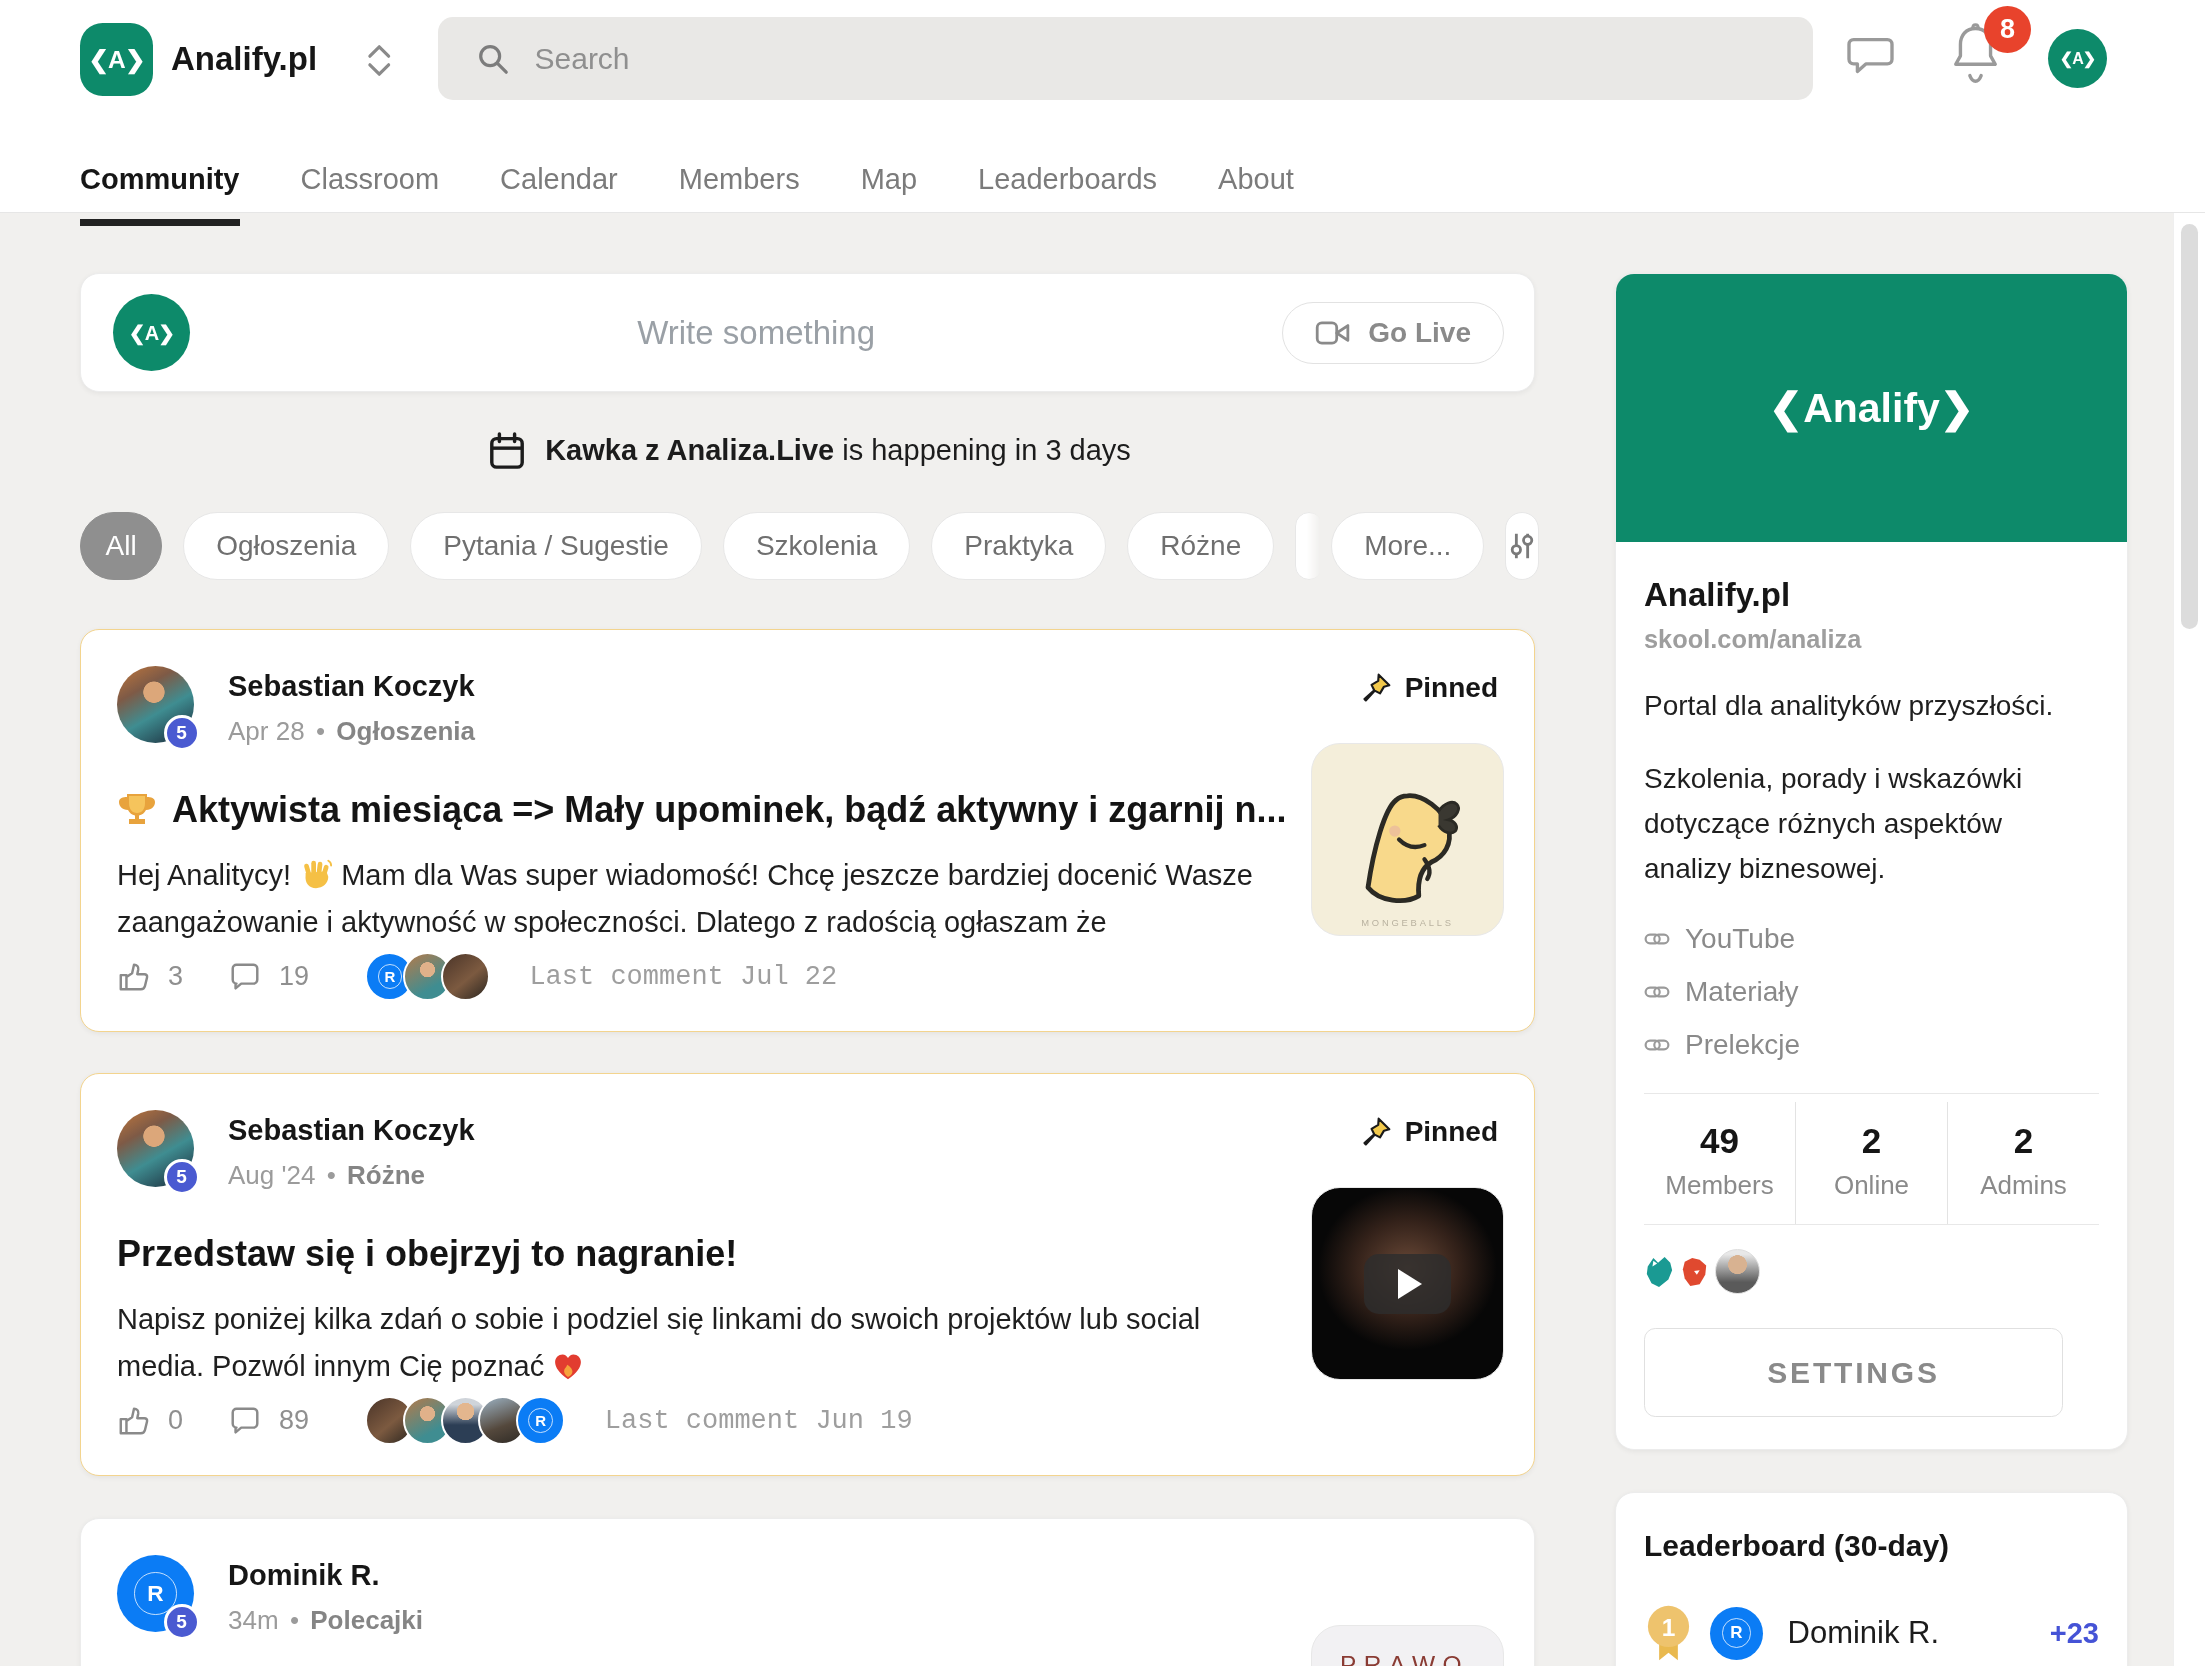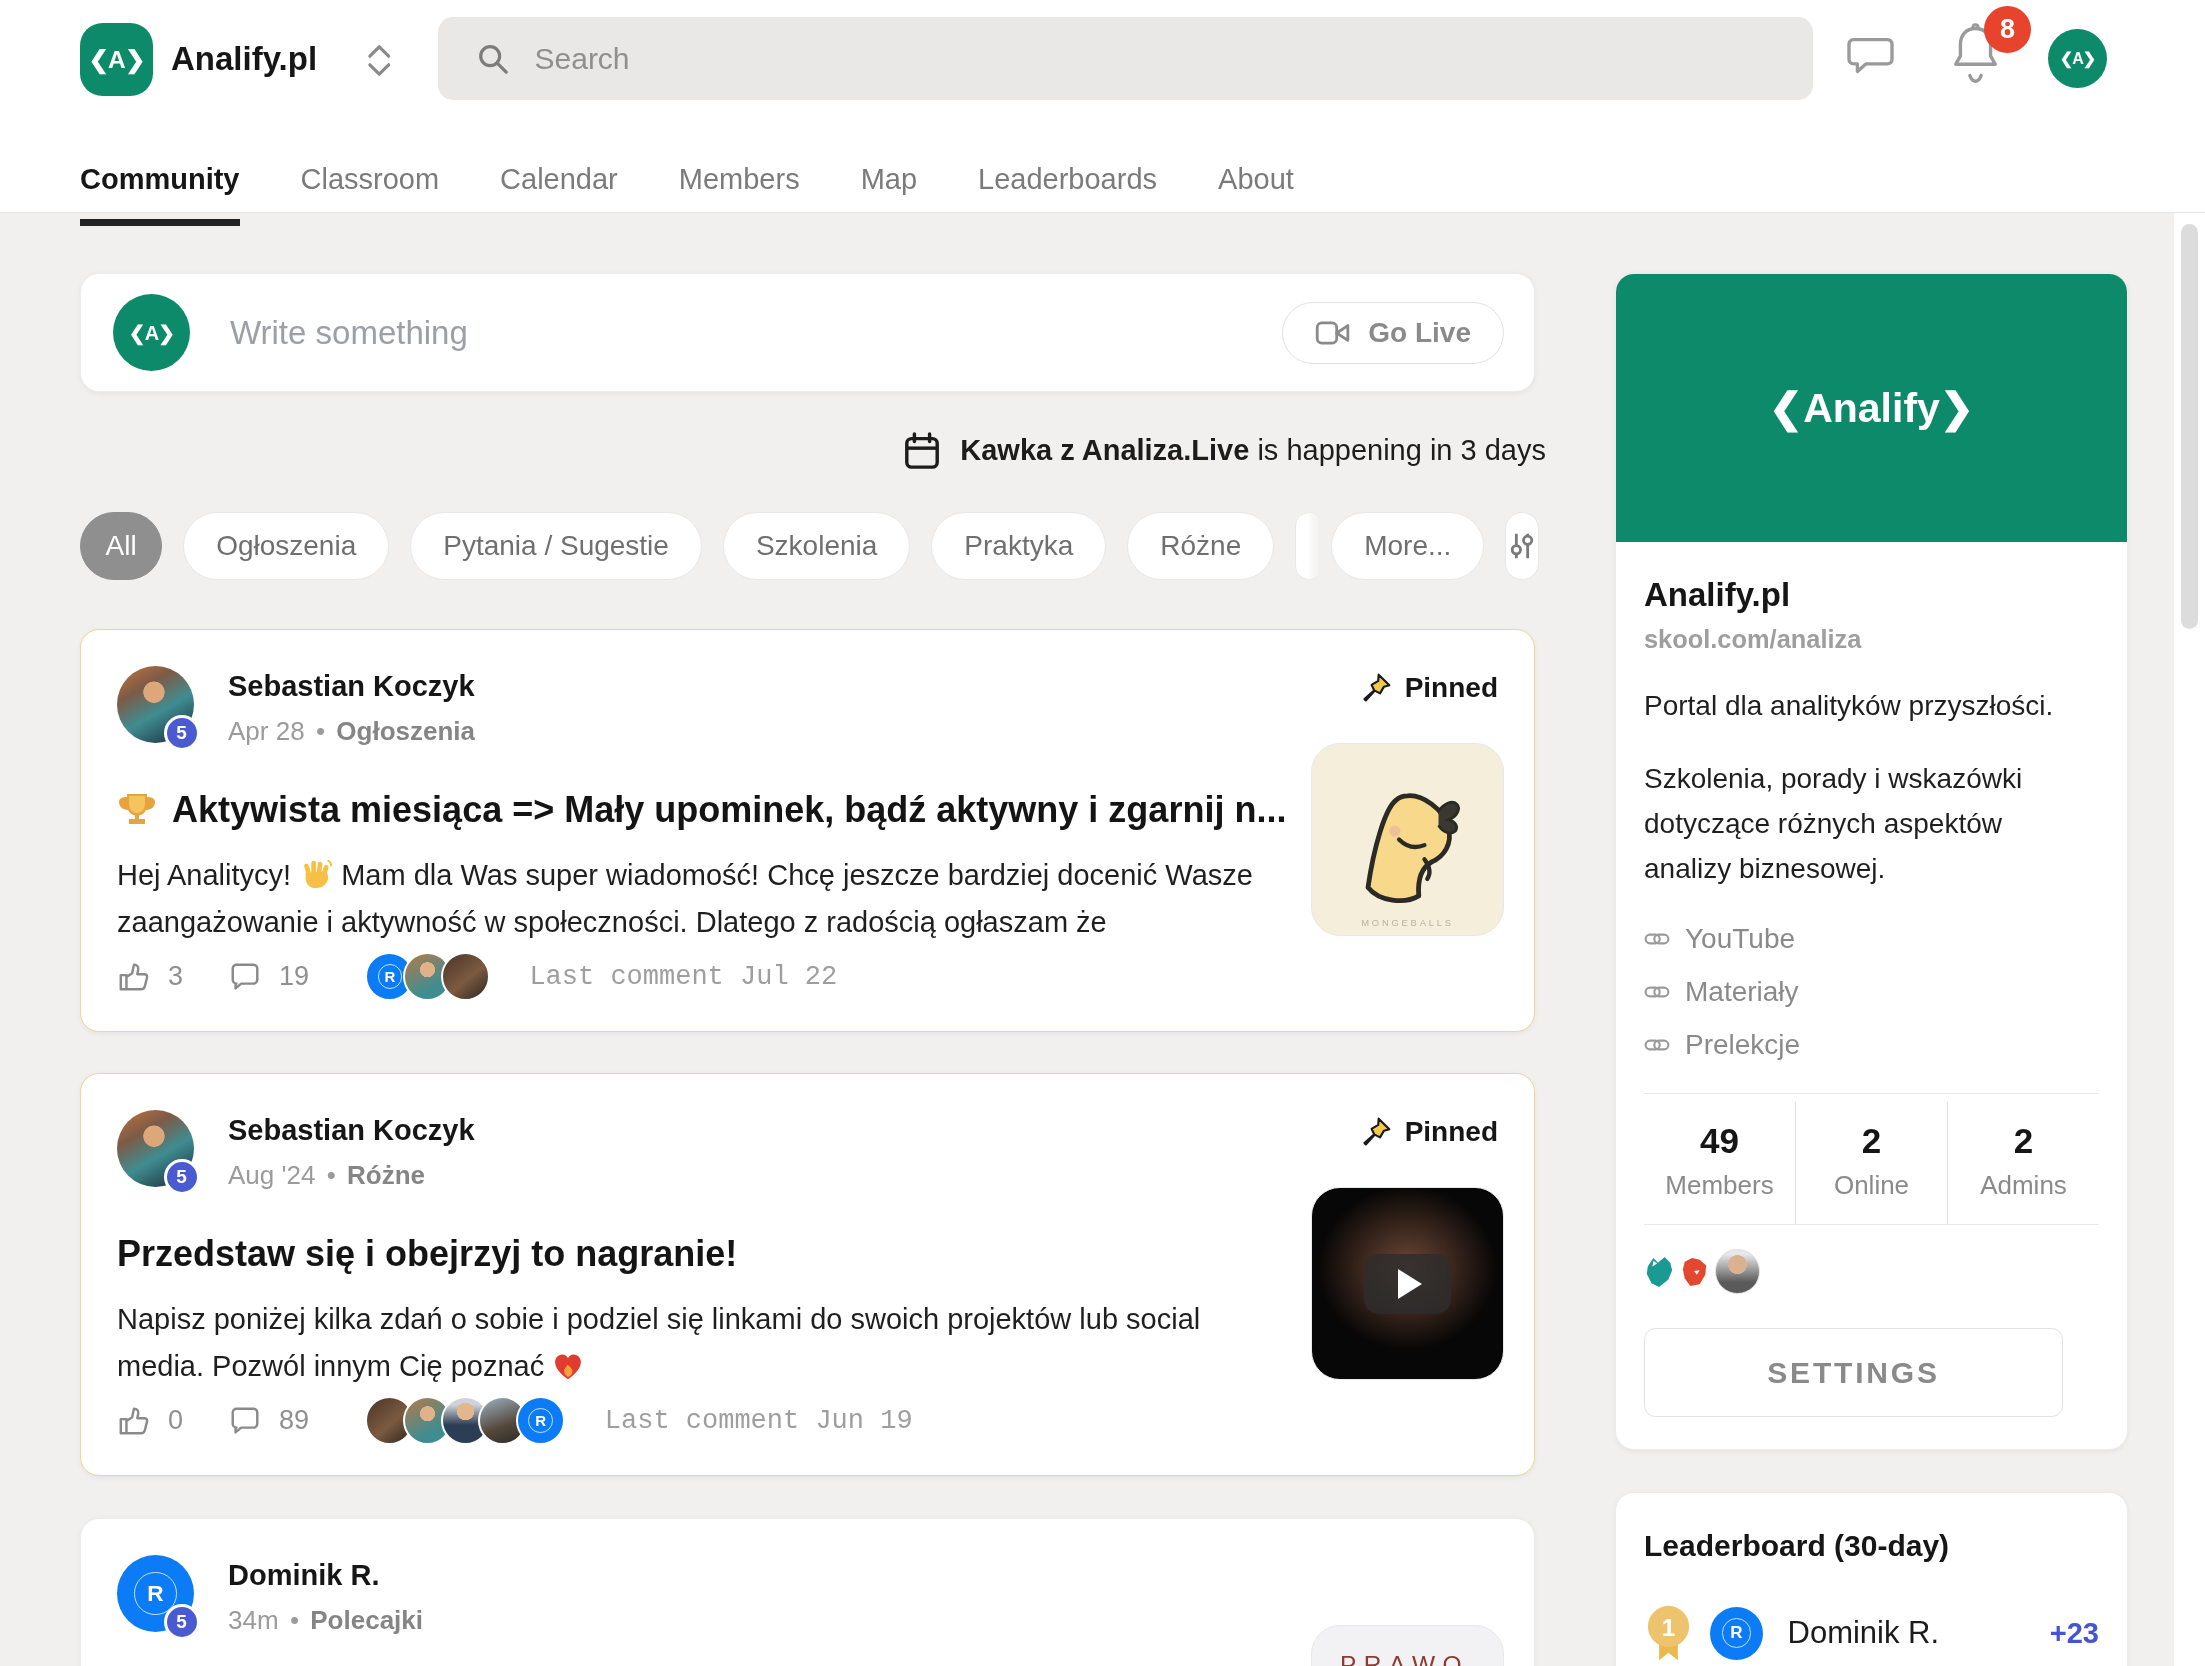--- a/index.html
+++ b/index.html
@@ -22,25 +22,25 @@
 
   .tabs { position:absolute; left:80px; top:132px; height:94px; display:flex; gap:61px; }
   .tab { position:relative; height:94px; display:flex; align-items:center; font-size:29px; color:#7b7b7b; cursor:pointer; }
   .tab.active { color:#161616; font-weight:bold; }
   .tab.active::after { content:""; position:absolute; left:0; right:0; bottom:0; height:6.6px; background:#222; }
 
   
   .card { background:#fff; border:0.9px solid #ececec; border-radius:19px; box-shadow:0 1.9px 5.6px rgba(0,0,0,.05); }
   .compose { position:absolute; left:80px; top:273px; width:1455px; height:119px; display:flex; align-items:center; padding:0 30px 0 32px; cursor:pointer; }
   .compose .av { width:77px; height:77px; border-radius:50%; background:var(--brand-green,#0d8a6a); color:#fff; display:flex; align-items:center; justify-content:center; font-size:20px; font-weight:bold; letter-spacing:-0.9px; flex:0 0 auto; }
-  .compose .ph { font-size:33px; color:#9aa0a6; margin-left:40px; flex:1; }
+  .compose .ph { font-size:33px; color:#9aa0a6; margin-left:40px; flex:1;text-align:center; }
   .golive { display:flex; align-items:center; gap:17px; border:0.9px solid #e2e2e2; border-radius:32px; height:62px; padding:0 32px; color:#8a8a8a; font-size:28px; font-weight:bold; cursor:pointer; background:#fff; }
 
   
-  .event { position:absolute; left:91px; top:424px; width:1455px; height:53px; display:flex; align-items:center; justify-content:flex-end; gap:19px; font-size:29px; color:#1c1c1c; cursor:pointer; }
+  .event { position:absolute; left:82px; top:424px; width:1455px; height:53px; display:flex; align-items:center; justify-content:center; gap:19px; font-size:29px; color:#1c1c1c; cursor:pointer; }
   .event b { font-weight:bold; }
 
   
   .pills { position:absolute; left:80px; top:511px; width:1455px; height:70px; display:flex; align-items:center; gap:21px; }
   .pill { height:68px; display:flex; align-items:center; padding:0 32px; border-radius:34px; background:#fff; border:0.9px solid #e7e7e7; color:#6f6f6f; font-size:28px; cursor:pointer; white-space:nowrap; }
   .pill.active { background:#8f8f8f; border-color:#8f8f8f; color:#fff; padding:0 24.5px; }
   .pill.fade { width:109px; padding:0 0 0 26px; overflow:hidden;
     -webkit-mask-image:linear-gradient(90deg,#000 40%,transparent 90%); mask-image:linear-gradient(90deg,#000 40%,transparent 90%); }
   .pill.icon-pill { width:68px; padding:0; justify-content:center; }
 

